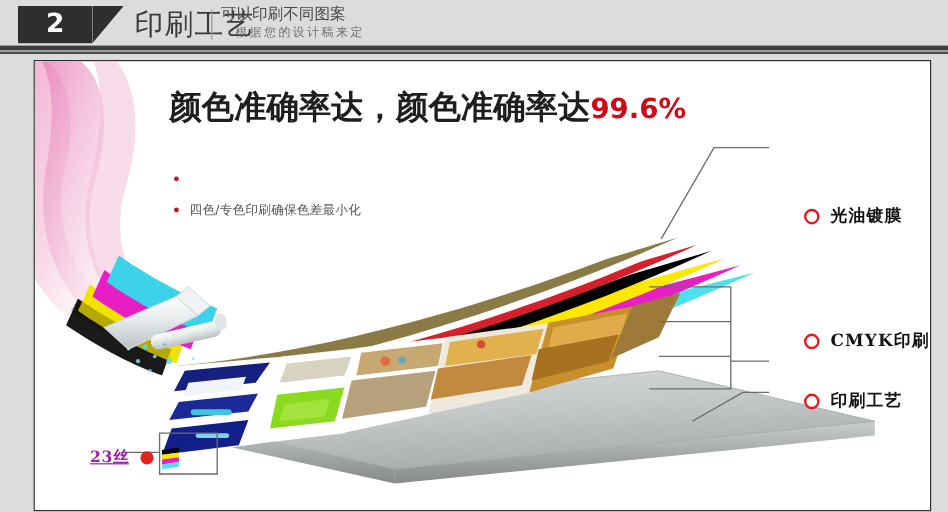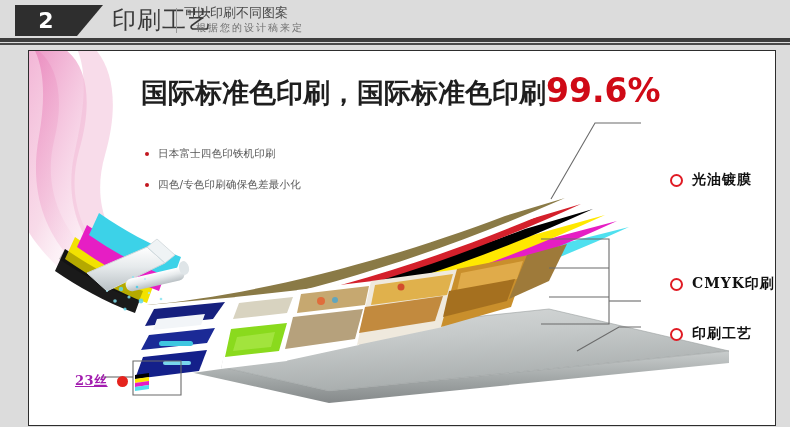--- a/index.html
+++ b/index.html
@@ -72,21 +72,21 @@
   
   .artwork{position:absolute;left:0;top:0;width:744px;height:372px;}
 
   
   .headline{
     position:absolute;left:112px;top:20px;
     font-size:27px;font-weight:bold;color:#1e1e1e;
     white-space:nowrap;letter-spacing:0px;
     font-family:"DejaVu Sans",sans-serif;
   }
-  .headline .pct{color:#cf0a16;font-size:33px;}
+  .headline .pct{color:#cf0a16;font-size:23px;}
   .subhead{
     position:absolute;left:114px;top:60px;
     font-size:11.5px;color:#333333;letter-spacing:0.3px;
     font-family:"DejaVu Sans",sans-serif;
   }
   .bullets{position:absolute;left:116px;top:96px;}
   .bullet{
     display:flex;align-items:center;margin-bottom:17px;
   }
   .bullet-dot{
@@ -300,28 +300,27 @@
           <path d="M546,296 L588,258 L612,258" opacity="0"></path>
           <path d="M548,300 L590,276 L612,276"></path>
 
           <path d="M72,326 L104,326"></path>
           <path d="M104,310 L152,310 L152,344 L104,344 Z"></path>
         </g>
       </g>
     </svg>
 
     <div class="headline">
-      <span>国际标准色印刷，国际标准色印刷</span><span class="pct">99.6%</span>
+      <span>颜色准确率达，颜色准确率达</span><span class="pct">99.6%</span>
     </div>
 
 
     <div class="bullets">
       <div class="bullet">
         <span class="bullet-dot"></span>
-        <span class="bullet-txt">日本富士四色印铁机印刷</span>
       </div>
       <div class="bullet">
         <span class="bullet-dot"></span>
         <span class="bullet-txt">四色/专色印刷确保色差最小化</span>
       </div>
     </div>
 
     <div class="callout" id="callout-cmyk">
       <span class="callout-ring"></span>
       <span class="callout-txt">CMYK印刷</span>

